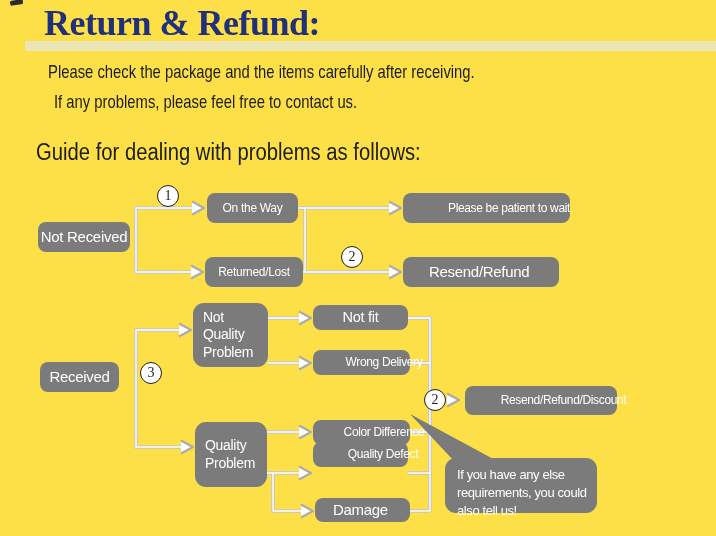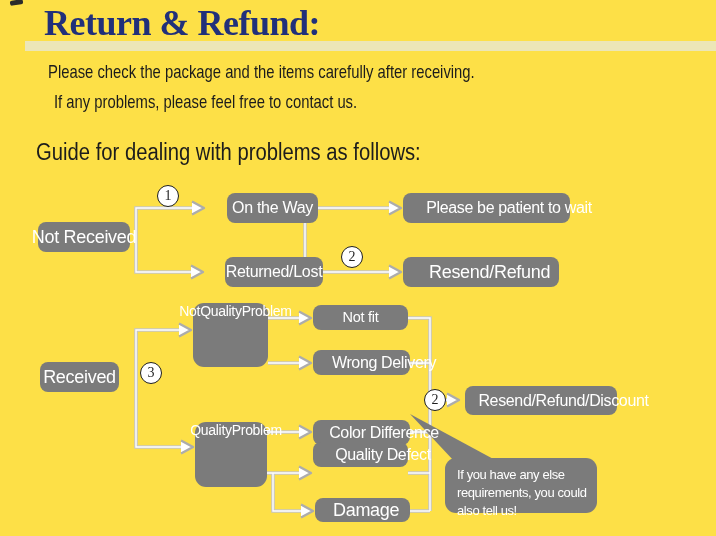--- a/index.html
+++ b/index.html
@@ -25,28 +25,28 @@
   .connectors{position:absolute;left:0;top:0;}
   .shafts path{stroke:var(--connector,#c6c6c6);stroke-width:3.6;fill:none;}
   .cores path{stroke:#ffffff;stroke-width:1.4;fill:none;}
   .heads path{fill:#ffffff;stroke:#acacac;stroke-width:2.4;stroke-linejoin:round;}
   .tail{fill:var(--box-fill,#7b7b7b);}
 
   .node{
     position:absolute;box-sizing:border-box;background:var(--box-fill,#7b7b7b);
     color:var(--box-text,#fff);border-radius:8px;
     display:flex;align-items:center;justify-content:center;
-    font-size:18px;letter-spacing:-0.3px;white-space:nowrap;line-height:1.25;
+    font-size:15px;letter-spacing:-0.3px;white-space:nowrap;line-height:1.25;
   }
   .node.big{border-radius:11px;}
   .node.al{justify-content:flex-start;}
-  .node.col{flex-direction:row;align-items:flex-start;justify-content:center;}
-  .f135{font-size:16px;letter-spacing:-0.35px;padding-left:45px;}
+  .node.col{flex-direction:column;align-items:flex-start;justify-content:center;}
+  .f135{font-size:12px;letter-spacing:-0.35px;padding-left:45px;}
   .f145{font-size:14.5px;}
-  .f155{font-size:16px;margin-left:20px;}
+  .f155{font-size:12px;}
 
   .marker{
     position:absolute;width:22px;height:22px;box-sizing:border-box;border:1.6px solid #1f1f1f;
     border-radius:50%;background:#fff;display:flex;align-items:center;justify-content:center;
     font-family:"Liberation Serif",serif;font-size:14px;color:#1f1f1f;
   }
   .bubble{
     position:absolute;left:445px;top:458px;width:152px;height:55px;box-sizing:border-box;
     background:var(--box-fill,#7b7b7b);color:var(--box-text,#fff);border-radius:11px;
     padding:8px 10px 4px 12px;font-size:13px;letter-spacing:-0.4px;line-height:1.38;

